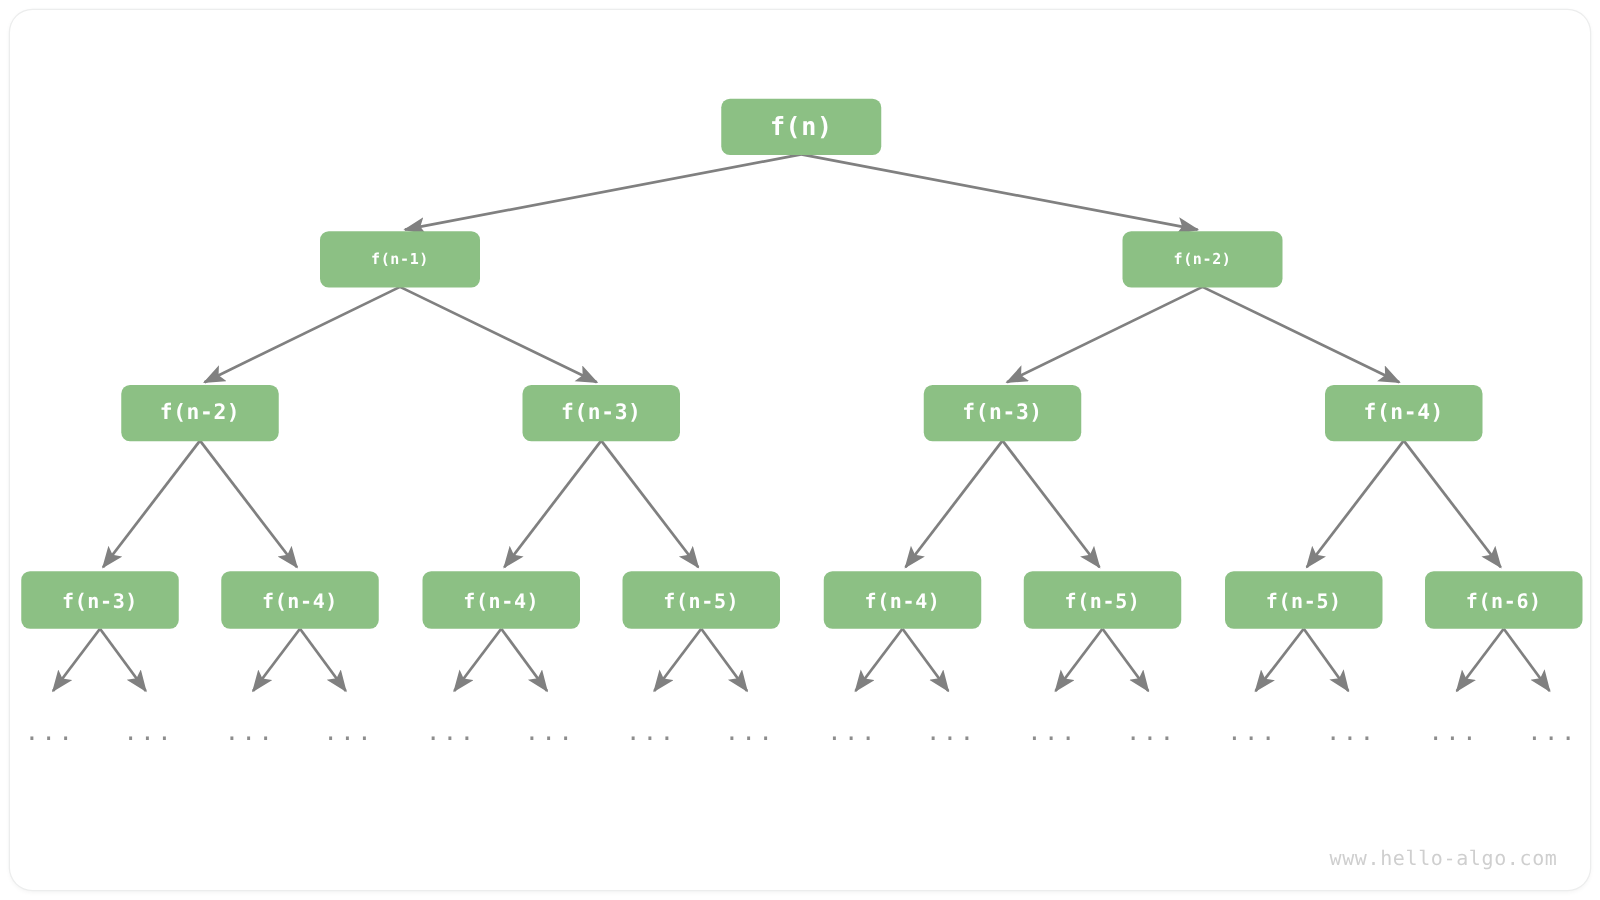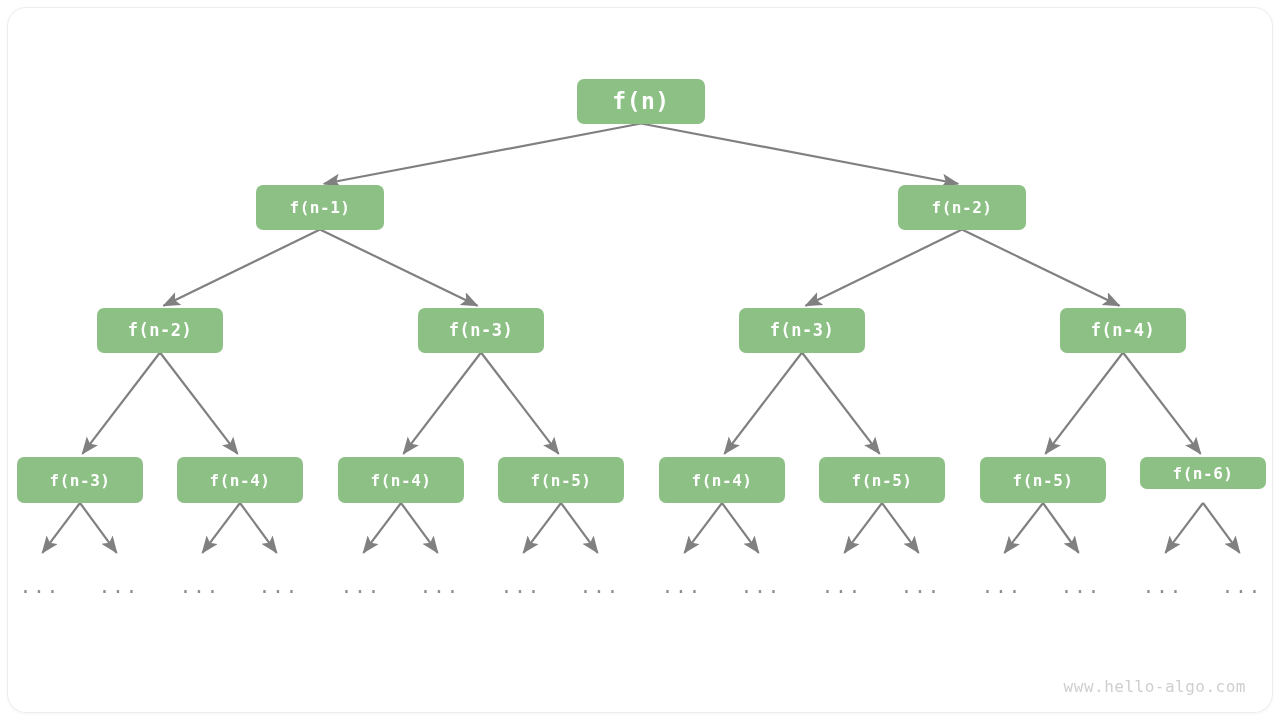--- a/index.html
+++ b/index.html
@@ -43,22 +43,22 @@
     display: flex;
     align-items: center;
     justify-content: center;
     color: #ffffff;
     font-family: "DejaVu Sans Mono", monospace;
     font-weight: bold;
     letter-spacing: 0.5px;
     box-sizing: border-box;
     white-space: nowrap;
   }
-  .node.lvl0 { font-size: 23px; }
-  .node.lvl1 { font-size: 16px; }
+  .node.lvl0 { font-size: 20px; }
+  .node.lvl1 { font-size: 12px; }
   .node.lvl2 { font-size: 17px; }
   .node.lvl3 { font-size: 16px; }
   .ellipsis {
     position: absolute;
     color: #8d8d8d;
     font-family: "DejaVu Sans Mono", monospace;
     font-size: 19px;
     letter-spacing: 2px;
     transform: translate(-50%, -50%);
     white-space: nowrap;
@@ -129,21 +129,21 @@
       <div class="node lvl2" style="left: 418px; top: 307.5px; width: 126px; height: 45px; background: rgb(140, 192, 132); color: rgb(255, 255, 255);">f(n-3)</div>
       <div class="node lvl2" style="left: 739px; top: 307.5px; width: 126px; height: 45px; background: rgb(140, 192, 132); color: rgb(255, 255, 255);">f(n-3)</div>
       <div class="node lvl2" style="left: 1060px; top: 307.5px; width: 126px; height: 45px; background: rgb(140, 192, 132); color: rgb(255, 255, 255);">f(n-4)</div>
       <div class="node lvl3" style="left: 17px; top: 457px; width: 126px; height: 46px; background: rgb(140, 192, 132); color: rgb(255, 255, 255);">f(n-3)</div>
       <div class="node lvl3" style="left: 177px; top: 457px; width: 126px; height: 46px; background: rgb(140, 192, 132); color: rgb(255, 255, 255);">f(n-4)</div>
       <div class="node lvl3" style="left: 338px; top: 457px; width: 126px; height: 46px; background: rgb(140, 192, 132); color: rgb(255, 255, 255);">f(n-4)</div>
       <div class="node lvl3" style="left: 498px; top: 457px; width: 126px; height: 46px; background: rgb(140, 192, 132); color: rgb(255, 255, 255);">f(n-5)</div>
       <div class="node lvl3" style="left: 659px; top: 457px; width: 126px; height: 46px; background: rgb(140, 192, 132); color: rgb(255, 255, 255);">f(n-4)</div>
       <div class="node lvl3" style="left: 819px; top: 457px; width: 126px; height: 46px; background: rgb(140, 192, 132); color: rgb(255, 255, 255);">f(n-5)</div>
       <div class="node lvl3" style="left: 980px; top: 457px; width: 126px; height: 46px; background: rgb(140, 192, 132); color: rgb(255, 255, 255);">f(n-5)</div>
-      <div class="node lvl3" style="left: 1140px; top: 457px; width: 126px; height: 32px; background: rgb(140, 192, 132); color: rgb(255, 255, 255);">f(n-6)</div>
+      <div class="node lvl3" style="left: 1140px; top: 457px; width: 126px; height: 46px; background: rgb(140, 192, 132); color: rgb(255, 255, 255);">f(n-6)</div>
     </div>
   <div id="ellipsis-layer">
       <div class="ellipsis" style="left: 40px; top: 586px; color: rgb(141, 141, 141);">...</div>
       <div class="ellipsis" style="left: 119px; top: 586px; color: rgb(141, 141, 141);">...</div>
       <div class="ellipsis" style="left: 200px; top: 586px; color: rgb(141, 141, 141);">...</div>
       <div class="ellipsis" style="left: 279px; top: 586px; color: rgb(141, 141, 141);">...</div>
       <div class="ellipsis" style="left: 361px; top: 586px; color: rgb(141, 141, 141);">...</div>
       <div class="ellipsis" style="left: 440px; top: 586px; color: rgb(141, 141, 141);">...</div>
       <div class="ellipsis" style="left: 521px; top: 586px; color: rgb(141, 141, 141);">...</div>
       <div class="ellipsis" style="left: 600px; top: 586px; color: rgb(141, 141, 141);">...</div>

